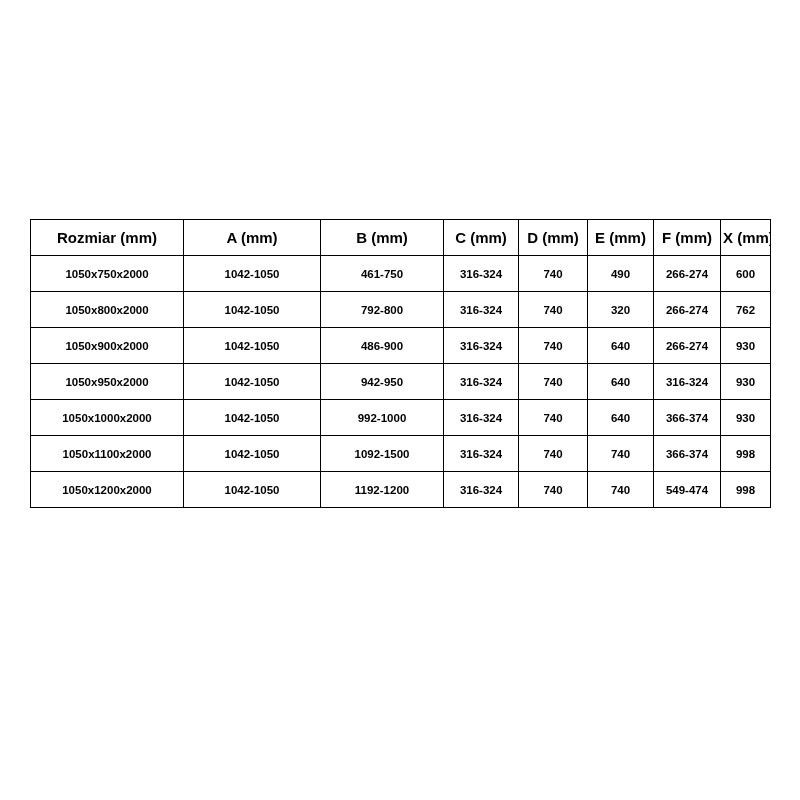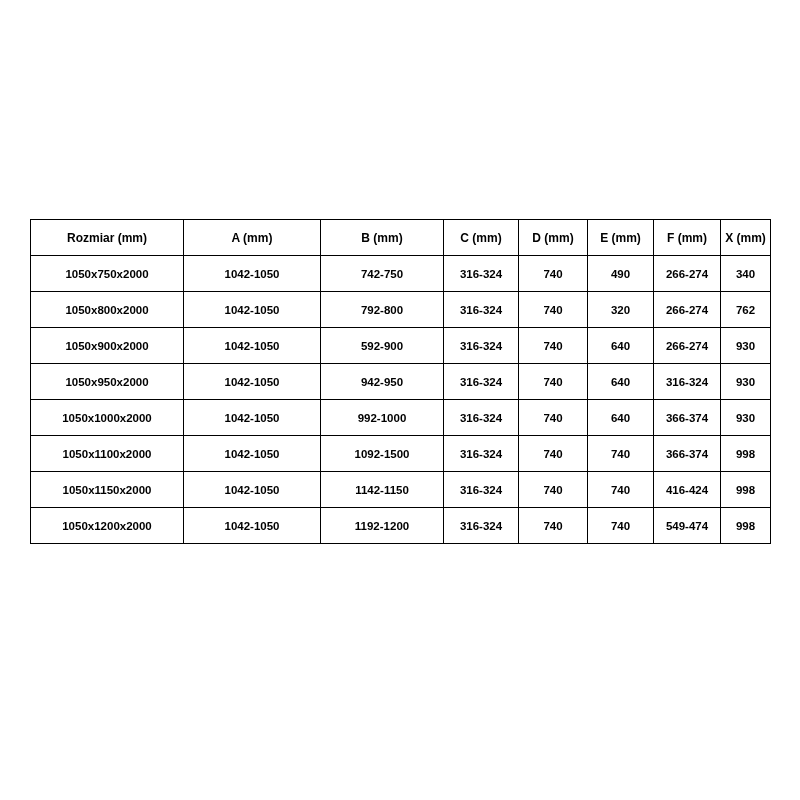--- a/index.html
+++ b/index.html
@@ -32,21 +32,21 @@
     vertical-align: middle;
     color: #000000;
     font-weight: bold;
     font-size: 11.5px;
     height: 35px;
     padding: 0 2px;
     white-space: nowrap;
     overflow: hidden;
   }
   table.spec-table th {
-    font-size: 12px;
+    font-size: 15px;
     margin-left: 36px;
   }
   
   col.c0 { width: 153px; }
   col.c1 { width: 137px; }
   col.c2 { width: 123px; }
   col.c3 { width: 75px; }
   col.c4 { width: 69px; }
   col.c5 { width: 66px; }
   col.c6 { width: 67px; }
@@ -76,41 +76,41 @@
         <th>D (mm)</th>
         <th>E (mm)</th>
         <th>F (mm)</th>
         <th>X (mm)</th>
       </tr>
     </thead>
     <tbody>
       <tr>
         <td>1050x750x2000</td>
         <td>1042-1050</td>
-        <td>742-750</td>
+        <td>461-750</td>
         <td>316-324</td>
         <td>740</td>
         <td>490</td>
         <td>266-274</td>
-        <td>340</td>
+        <td>600</td>
       </tr>
       <tr>
         <td>1050x800x2000</td>
         <td>1042-1050</td>
         <td>792-800</td>
         <td>316-324</td>
         <td>740</td>
         <td>320</td>
         <td>266-274</td>
         <td>762</td>
       </tr>
       <tr>
         <td>1050x900x2000</td>
         <td>1042-1050</td>
-        <td>592-900</td>
+        <td>486-900</td>
         <td>316-324</td>
         <td>740</td>
         <td>640</td>
         <td>266-274</td>
         <td>930</td>
       </tr>
       <tr>
         <td>1050x950x2000</td>
         <td>1042-1050</td>
         <td>942-950</td>
@@ -134,30 +134,20 @@
         <td>1050x1100x2000</td>
         <td>1042-1050</td>
         <td>1092-1500</td>
         <td>316-324</td>
         <td>740</td>
         <td>740</td>
         <td>366-374</td>
         <td>998</td>
       </tr>
       <tr>
-        <td>1050x1150x2000</td>
-        <td>1042-1050</td>
-        <td>1142-1150</td>
-        <td>316-324</td>
-        <td>740</td>
-        <td>740</td>
-        <td>416-424</td>
-        <td>998</td>
-      </tr>
-      <tr>
         <td>1050x1200x2000</td>
         <td>1042-1050</td>
         <td>1192-1200</td>
         <td>316-324</td>
         <td>740</td>
         <td>740</td>
         <td>549-474</td>
         <td>998</td>
       </tr>
     </tbody>

